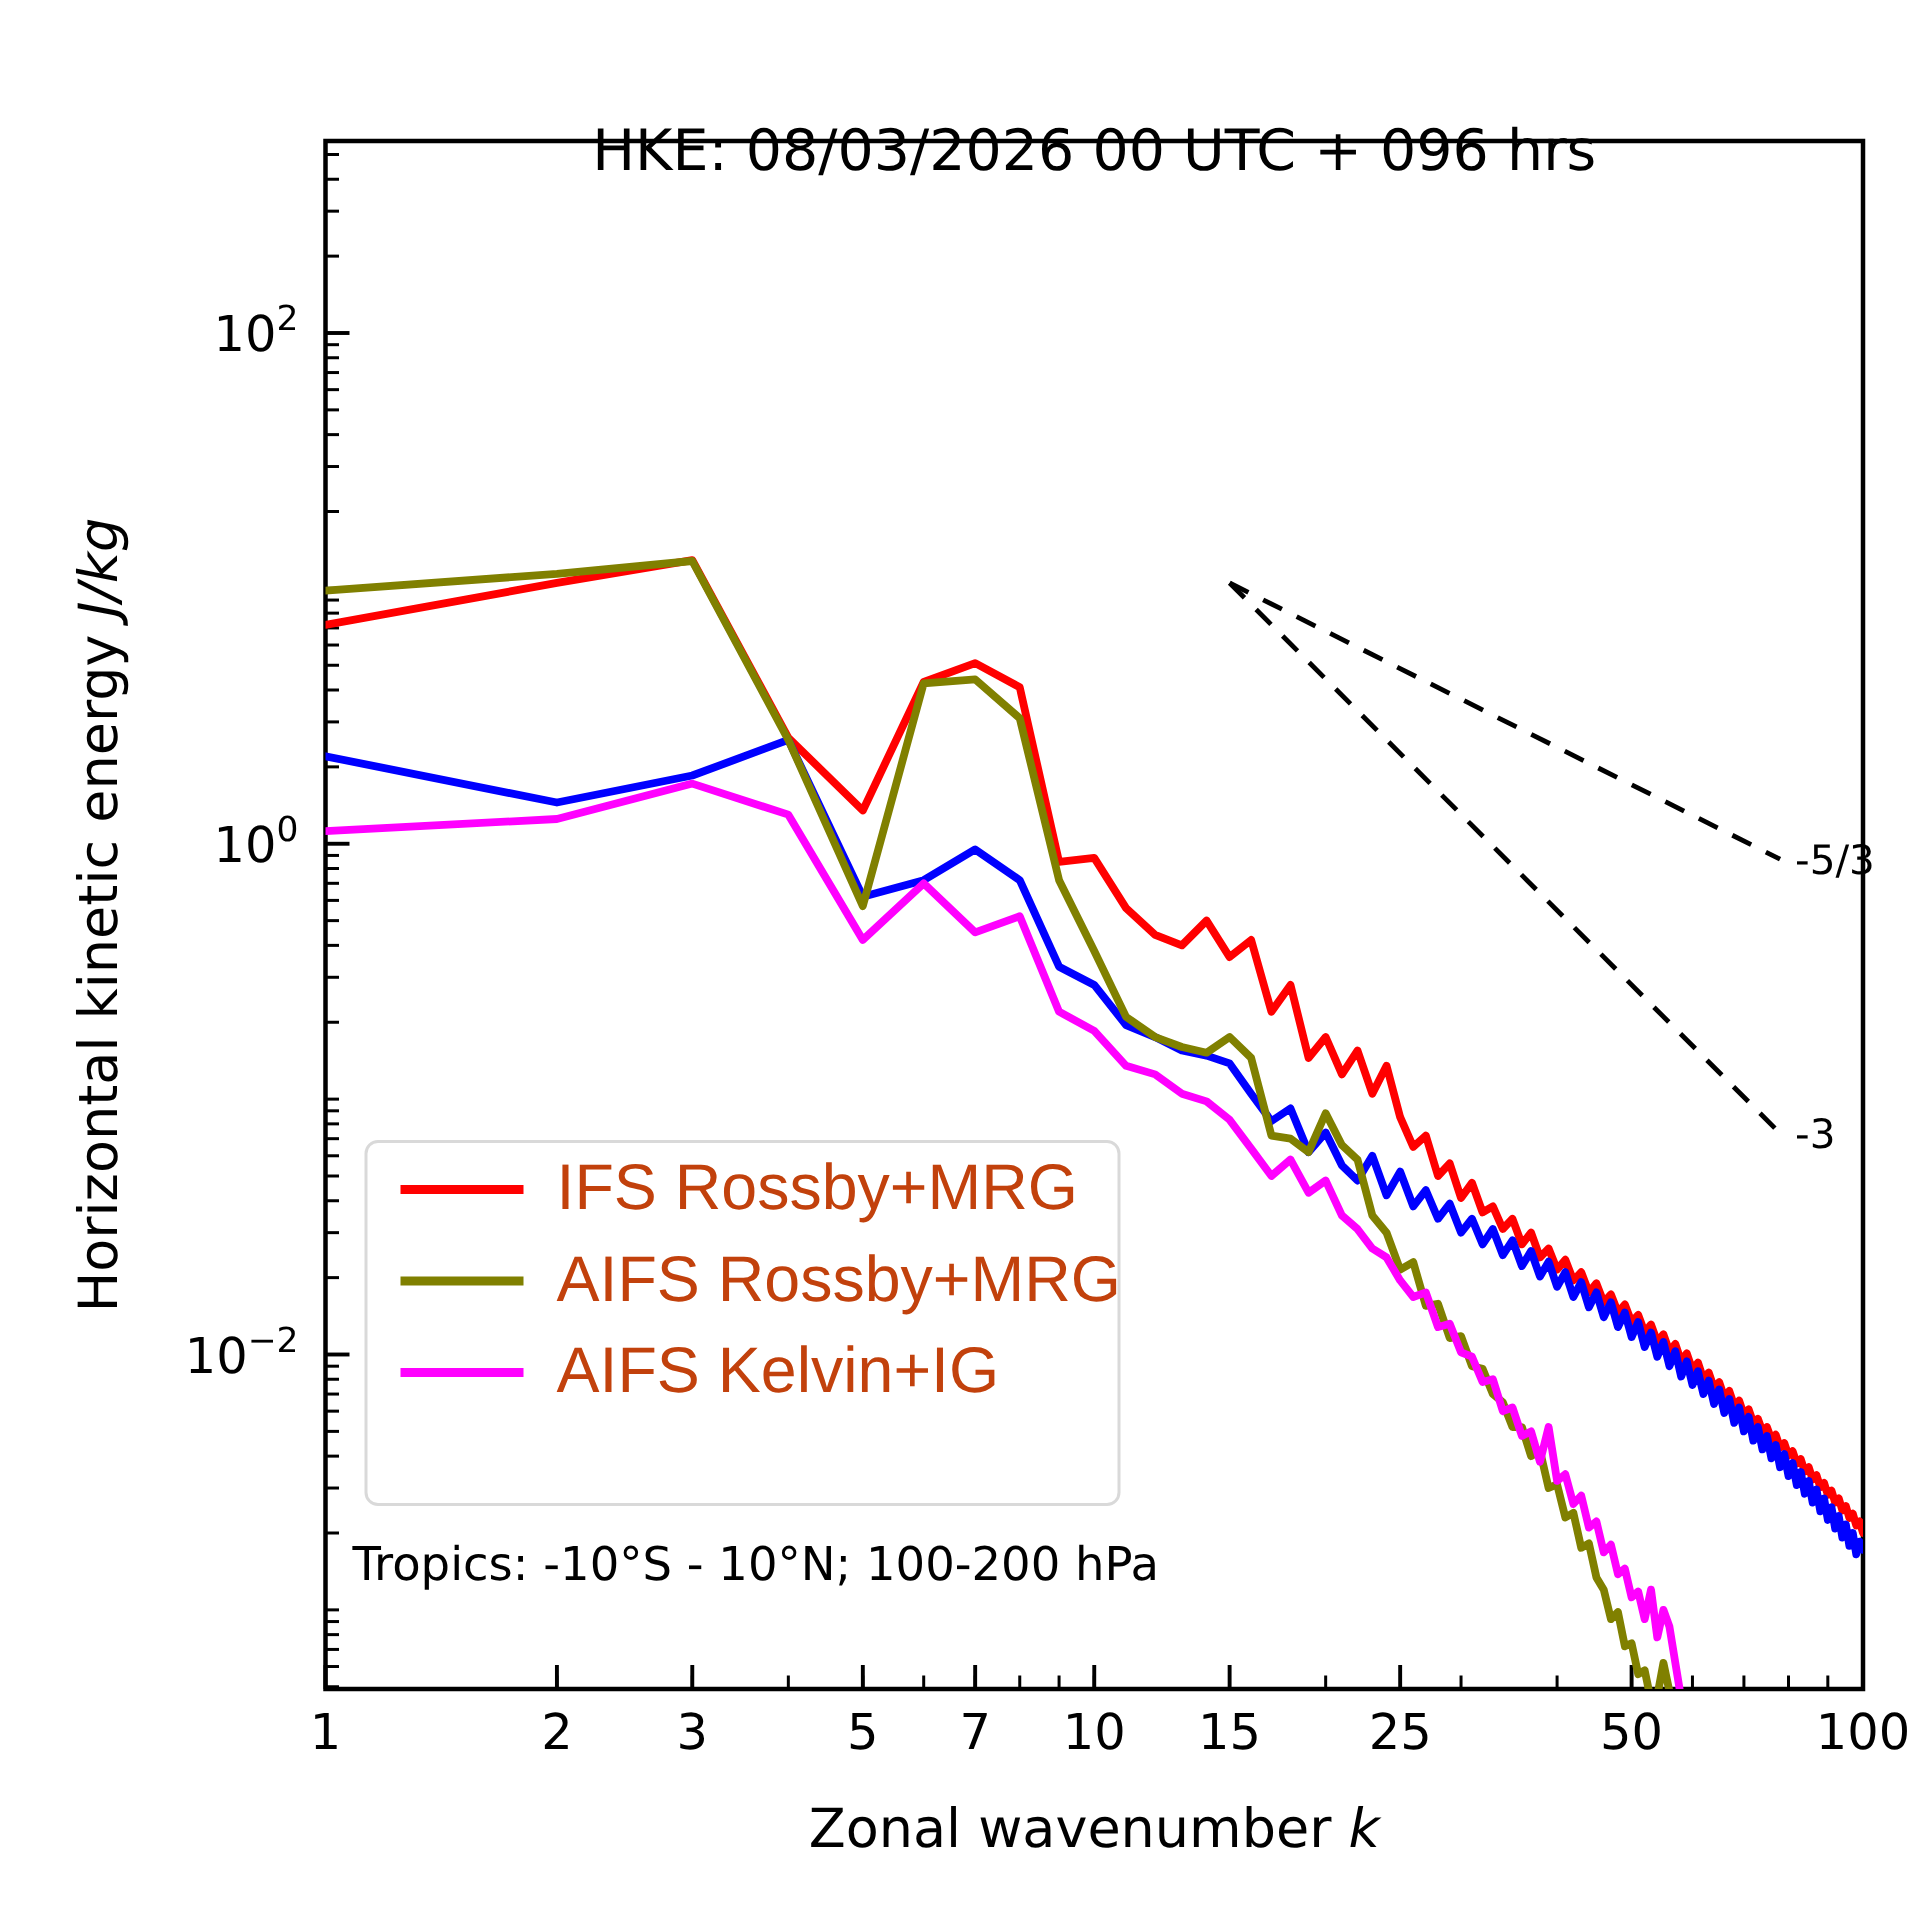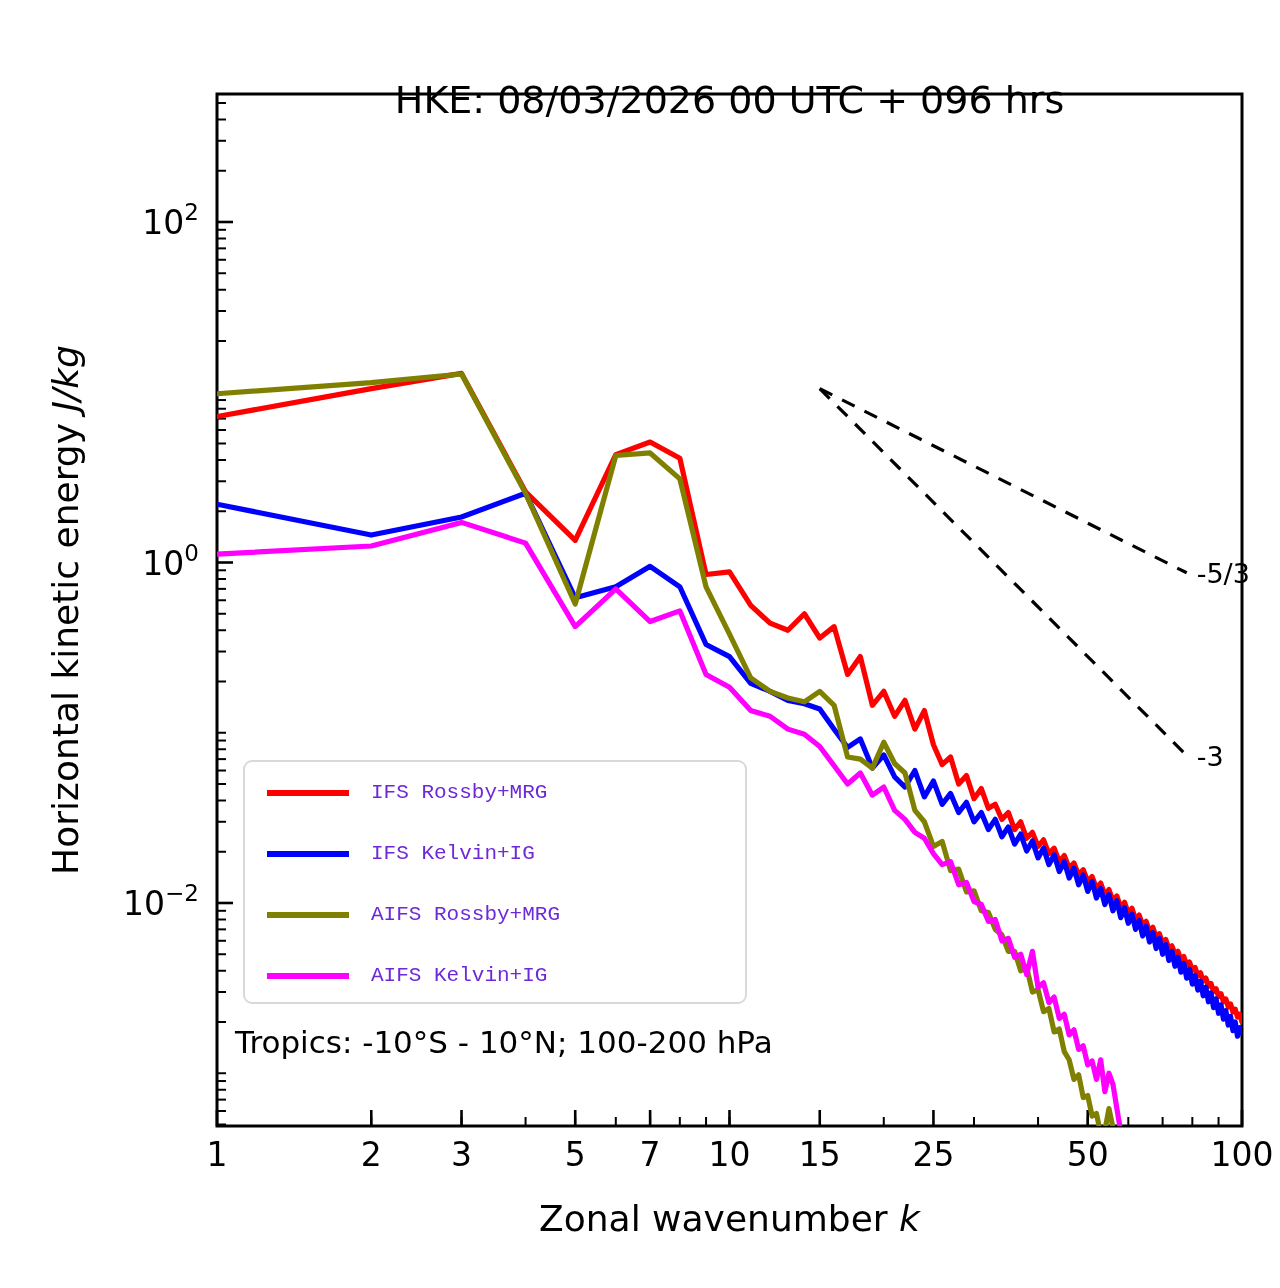--- a/index.html
+++ b/index.html
@@ -99,23 +99,23 @@
     height: 61px;
     padding-left: 22px;
   }
   .legend-swatch {
     width: 82px;
     height: 6px;
     margin-right: 22px;
     flex: 0 0 auto;
   }
   .legend-text {
-    font-size: 21px;
-    color: #6d28d9;
-    font-family: Liberation Mono, monospace;
+    font-size: 43px;
+    color: #c2410c;
+    font-family: Liberation Sans, sans-serif;
     white-space: nowrap;
   }
 </style>
 </head>
 <body>
 
 <div id="figure">
 
   <div id="chart-title">HKE: 08/03/2026 00 UTC + 096 hrs</div>
 
@@ -243,24 +243,20 @@
         <text x="235" y="1053" class="annot-text">Tropics: -10°S - 10°N; 100-200 hPa</text>
       </g>
   </svg>
 
   <div id="legend-box">
       <div class="legend-row">
         <span class="legend-swatch" style="background: rgb(255, 0, 0);"></span>
         <span class="legend-text">IFS Rossby+MRG</span>
       </div>
       <div class="legend-row">
-        <span class="legend-swatch" style="background: rgb(0, 0, 255);"></span>
-        <span class="legend-text">IFS Kelvin+IG</span>
-      </div>
-      <div class="legend-row">
         <span class="legend-swatch" style="background: rgb(128, 128, 0);"></span>
         <span class="legend-text">AIFS Rossby+MRG</span>
       </div>
       <div class="legend-row">
         <span class="legend-swatch" style="background: rgb(255, 0, 255);"></span>
         <span class="legend-text">AIFS Kelvin+IG</span>
       </div>
     </div>
 
 </div>

